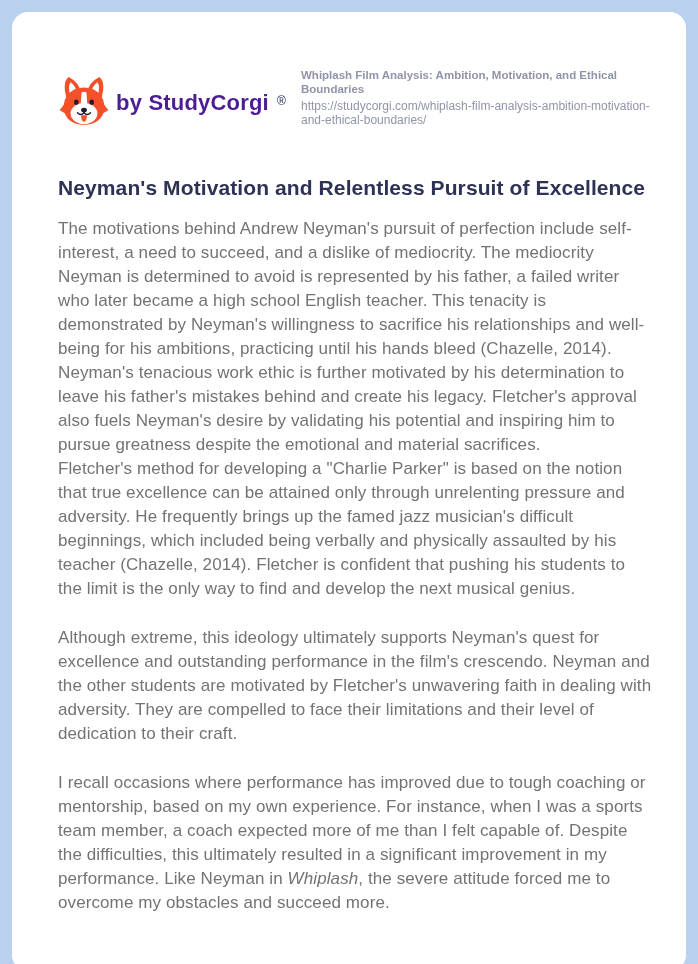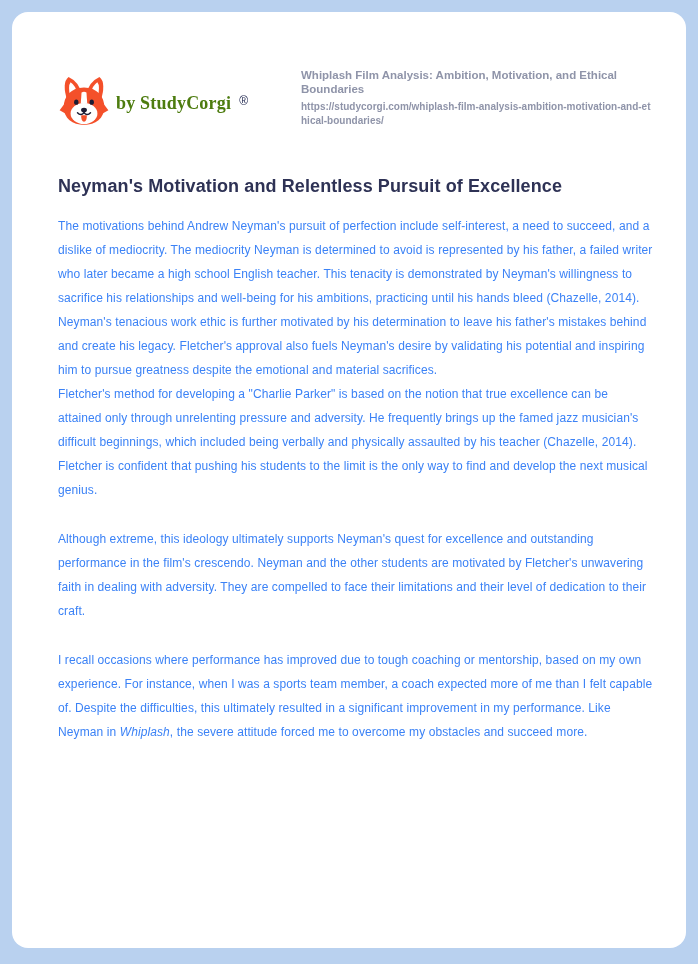--- a/index.html
+++ b/index.html
@@ -26,26 +26,25 @@
     margin-bottom: 44px;
   }
   .brand {
     display: flex;
     align-items: center;
     gap: 6px;
     padding-top: 10px;
   }
   .logo-icon { width: 52px; height: 58px; flex: 0 0 auto; }
   .brand-text {
-    font-size: 18px;
+    font-size: 22px;
     font-weight: 700;
     letter-spacing: 0.2px;
-    color: #4d7c0f;
+    color: #4c1d95;
     white-space: nowrap;
-    font-family: Liberation Serif, serif;
   }
   .reg-mark {
     font-size: 12px;
     font-weight: 400;
     color: #232a52;
     vertical-align: top;
     position: relative;
     top: -2px;
     margin-left: 2px;
   }
@@ -55,40 +54,40 @@
     padding-top: 4px;
   }
   .doc-title {
     font-size: 11.5px;
     font-weight: 700;
     line-height: 14px;
     color: #8f94a9;
     margin-bottom: 4px;
   }
   .doc-url {
-    font-size: 10px;
-    font-weight: 700;
+    font-size: 12px;
+    font-weight: 400;
     line-height: 13.5px;
     color: #8f94a9;
     word-break: break-all;
     text-decoration: none;
   }
   
   .section-heading {
-    font-size: 18px;
+    font-size: 21px;
     font-weight: 700;
     color: #2e3255;
     letter-spacing: 0.1px;
     margin: 24px 0 17px;
   }
   .section:first-of-type .section-heading { margin-top: 0; }
   .paragraph {
-    font-size: 12px;
+    font-size: 17px;
     line-height: 24px;
-    color: #3b82f6;
+    color: #737373;
     letter-spacing: 0.1px;
     margin-bottom: 25px;
     max-width: 596px;
   }
   .paragraph:last-child { margin-bottom: 0; }
   .paragraph em { }
 </style>
 </head>
 <body>
 

